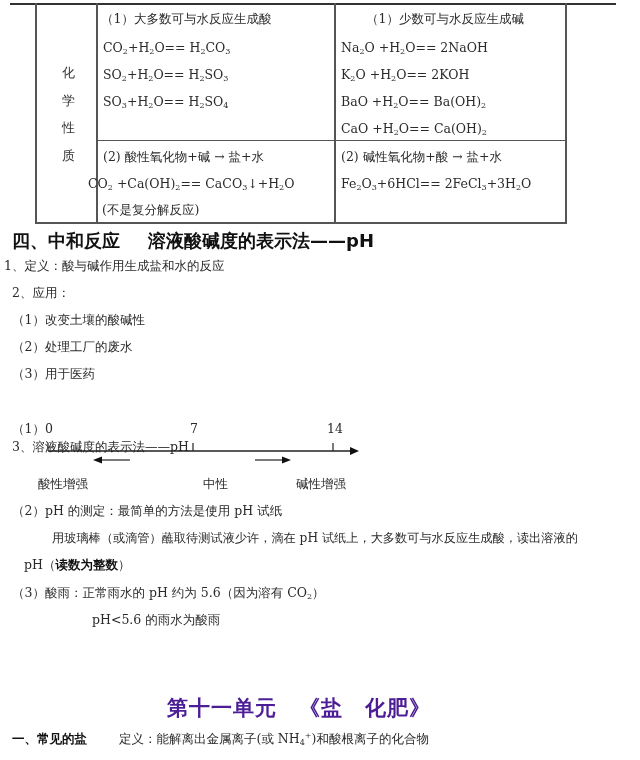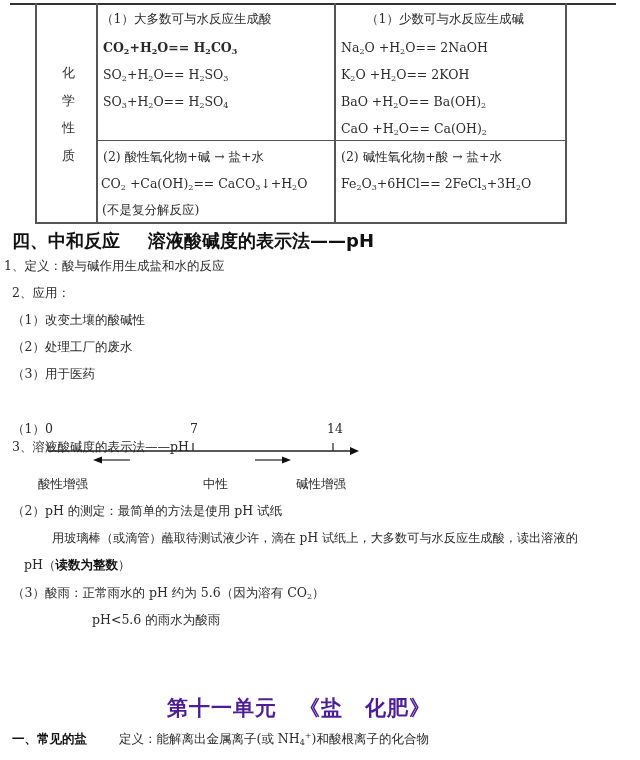--- a/index.html
+++ b/index.html
@@ -33,26 +33,26 @@
   <div class="tbl-border" style="left:565px; top:3px; width:1.5px; height:220px;"></div>
   <div class="tbl-border" style="left:96px; top:140px; width:470px; height:1.2px;"></div>
   <div class="tbl-border" style="left:35px; top:222px; width:532px; height:1.5px;"></div>
 
   <div class="vlabel" style="top:64px;">化</div>
   <div class="vlabel" style="top:92px;">学</div>
   <div class="vlabel" style="top:119px;">性</div>
   <div class="vlabel" style="top:147px;">质</div>
 
   <div class="cell-text" style="left:101px; top:11px;">（1）大多数可与水反应生成酸</div>
-  <div class="cell-text" style="left:103px; top:40px;font-weight:bold;"><span>CO</span><sub>2</sub><span>+H</span><sub>2</sub><span>O== H</span><sub>2</sub><span>CO</span><sub>3</sub></div>
+  <div class="cell-text" style="left:103px; top:40px;"><span>CO</span><sub>2</sub><span>+H</span><sub>2</sub><span>O== H</span><sub>2</sub><span>CO</span><sub>3</sub></div>
   <div class="cell-text" style="left:103px; top:67px;"><span>SO</span><sub>2</sub><span>+H</span><sub>2</sub><span>O== H</span><sub>2</sub><span>SO</span><sub>3</sub></div>
   <div class="cell-text" style="left:103px; top:94px;"><span>SO</span><sub>3</sub><span>+H</span><sub>2</sub><span>O== H</span><sub>2</sub><span>SO</span><sub>4</sub></div>
 
   <div class="cell-text" style="left:103px; top:149px;">(2) 酸性氧化物+碱 → 盐+水</div>
-  <div class="cell-text" style="left:101px; top:176px;"><span>CO</span><sub>2</sub><span> +Ca(OH)</span><sub>2</sub><span>== CaCO</span><sub>3</sub><span>↓+H</span><sub>2</sub><span>O</span></div>
+  <div class="cell-text" style="left:88px; top:176px;"><span>CO</span><sub>2</sub><span> +Ca(OH)</span><sub>2</sub><span>== CaCO</span><sub>3</sub><span>↓+H</span><sub>2</sub><span>O</span></div>
   <div class="cell-text" style="left:102px; top:202px;">(不是复分解反应)</div>
 
   <div class="cell-text" style="left:339px; top:11px;margin-left:27px;">（1）少数可与水反应生成碱</div>
   <div class="cell-text" style="left:341px; top:40px;"><span>Na</span><sub>2</sub><span>O +H</span><sub>2</sub><span>O== 2NaOH</span></div>
   <div class="cell-text" style="left:341px; top:67px;"><span>K</span><sub>2</sub><span>O +H</span><sub>2</sub><span>O== 2KOH</span></div>
   <div class="cell-text" style="left:341px; top:94px;"><span>BaO +H</span><sub>2</sub><span>O== Ba(OH)</span><sub>2</sub></div>
   <div class="cell-text" style="left:341px; top:121px;"><span>CaO +H</span><sub>2</sub><span>O== Ca(OH)</span><sub>2</sub></div>
 
   <div class="cell-text" style="left:341px; top:149px;">(2) 碱性氧化物+酸 → 盐+水</div>
   <div class="cell-text" style="left:341px; top:176px;"><span>Fe</span><sub>2</sub><span>O</span><sub>3</sub><span>+6HCl== 2FeCl</span><sub>3</sub><span>+3H</span><sub>2</sub><span>O</span></div>

